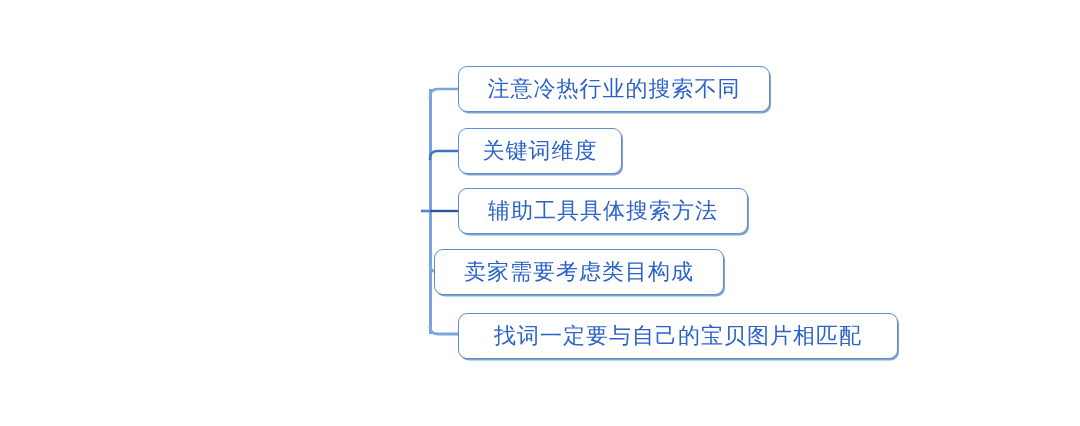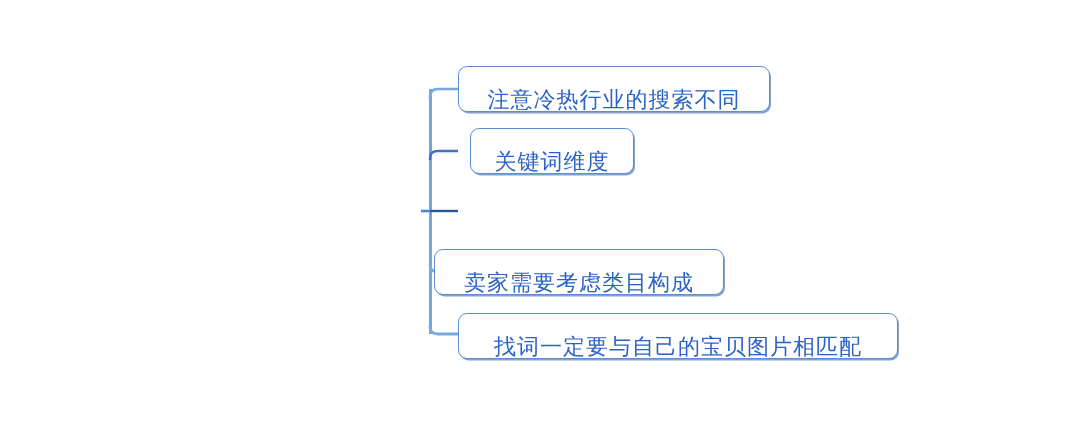--- a/index.html
+++ b/index.html
@@ -35,21 +35,21 @@
   }
 
   
   .node {
     position: absolute;
     box-sizing: border-box;
     border: 1.6px solid #5b8fd4;
     border-radius: 9px;
     background: #ffffff;
     display: flex;
-    align-items: flex-end;
+    align-items: center;
     justify-content: center;
     box-shadow: 1.5px 2px 0 -0.5px rgba(28, 84, 168, 0.55);
   }
 
   .node-label {
     color: #2a62c8;
     white-space: nowrap;
     letter-spacing: 0.5px;
     line-height: 1;
     -webkit-font-smoothing: antialiased;
@@ -72,21 +72,21 @@
   
   .branch {
     height: 46px;
   }
   .branch .node-label {
     font-size: 22px;
     letter-spacing: 1px;
   }
 
   #node-b0 { left: 458px; top: 66px;  width: 312px; }
-  #node-b1 { left: 458px; top: 128px; width: 164px; margin-left: 12px; }
+  #node-b1 { left: 458px; top: 128px; width: 164px; }
   #node-b2 { left: 458px; top: 188px; width: 290px; }
   #node-b3 { left: 434px; top: 249px; width: 290px; }
   #node-b4 { left: 458px; top: 313px; width: 440px; }
 </style>
 </head>
 <body>
 
 <div id="mindmap-canvas">
 
   <svg id="connectors" viewBox="0 0 1080 426" width="1080" height="426">
@@ -108,20 +108,23 @@
 
 
   <div class="node branch" id="node-b0">
     <span class="node-label">注意冷热行业的搜索不同</span>
   </div>
 
   <div class="node branch" id="node-b1">
     <span class="node-label">关键词维度</span>
   </div>
 
+  <div class="node branch" id="node-b2">
+    <span class="node-label">辅助工具具体搜索方法</span>
+  </div>
 
   <div class="node branch" id="node-b3">
     <span class="node-label">卖家需要考虑类目构成</span>
   </div>
 
   <div class="node branch" id="node-b4">
     <span class="node-label">找词一定要与自己的宝贝图片相匹配</span>
   </div>
 
 </div>

